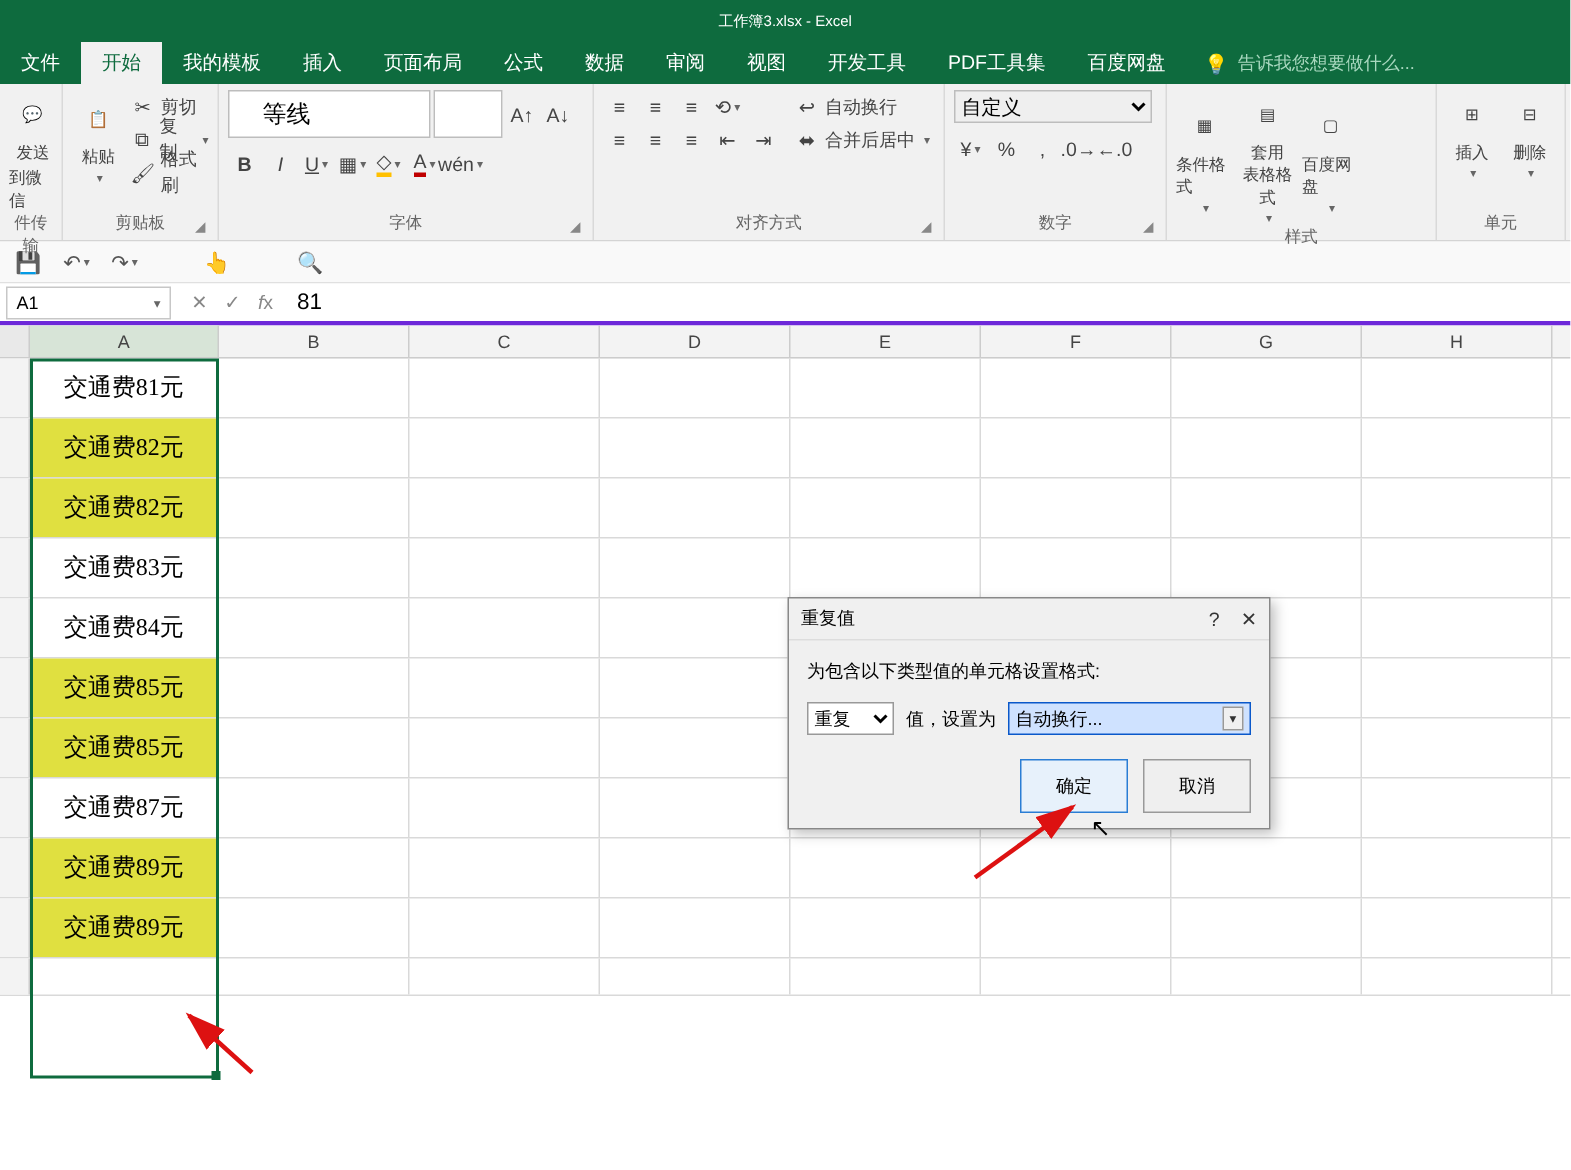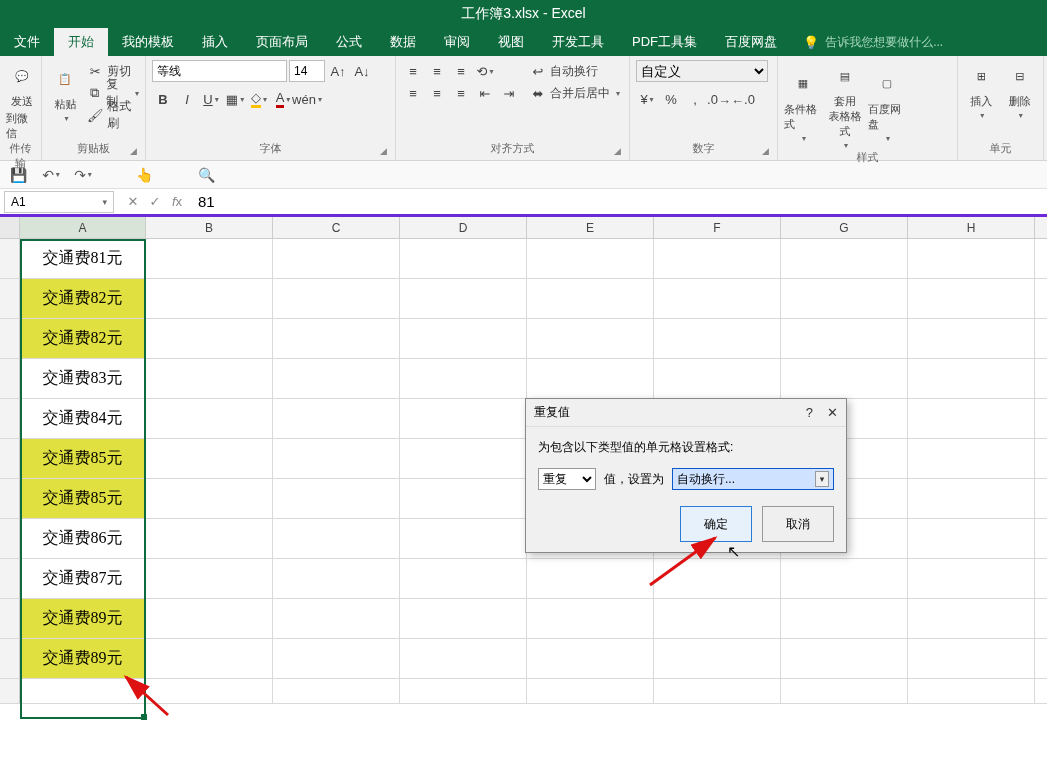--- a/index.html
+++ b/index.html
@@ -1,20 +1,20 @@
 <!DOCTYPE html>
 <html><head>
 <meta charset="utf-8">
 <style>
 * { box-sizing: border-box; margin: 0; padding: 0; font-family: "Microsoft YaHei", "SimSun", sans-serif; }
 body { width: 1047px; height: 780px; background: #fff; overflow: hidden; position: relative; font-size: 12px; }
 
 
 .titlebar { height: 28px; background: #0e6b3e; display: flex; align-items: center; justify-content: center; color: #fff; }
-.titlebar .title { font-size: 14px; }
+.titlebar .title { font-size: 10px; }
 
 
 .tabs { height: 28px; background: #0e6b3e; display: flex; align-items: stretch; }
 .tab { padding: 0 14px; display: flex; align-items: center; color: #fff; font-size: 13px; cursor: pointer; }
 .tab.active { background: #f1f1f1; color: #0e6b3e; }
 .tell-me { display:flex; align-items:center; gap:6px; color:#a7d7be; margin-left: 12px; font-size:12px;}
 .tell-me .bulb { font-size:13px; }
 
 
 .ribbon { height: 105px; background: #f1f1f1; border-bottom: 1px solid #d4d4d4; display: flex; }
@@ -24,21 +24,21 @@
 .group-body { display: flex; gap: 4px; }
 
 .big-btn { width: 38px; display:flex; flex-direction:column; align-items:center; justify-content:center; gap:2px; cursor:pointer; font-size:11px; color:#444;}
 .big-btn .ico { width:32px; height:32px; display:flex; align-items:center; justify-content:center; }
 .small-row { display:flex; align-items:center; gap:4px; height:22px; font-size:12px; color:#444; cursor:pointer;}
 .small-row .ico { width:16px; height:16px; display:flex; align-items:center; justify-content:center; font-size:13px;}
 .col { display:flex; flex-direction:column; justify-content:space-around;}
 .dd::after { content:"▾"; font-size:8px; color:#666; margin-left:2px;}
 
 .font-row1 { display:flex; align-items:center; gap:2px;}
-.font-row1 select, .font-row1 input { height:22px; border:1px solid #bdbdbd; background:#fff; font-size:12px; padding:0 4px;}
+.font-row1 select, .font-row1 input { height:32px; border:1px solid #bdbdbd; background:#fff; font-size:16px; padding:0 22px;}
 .font-btns { display:flex; gap:2px; }
 .fb { width:22px; height:22px; display:flex; align-items:center; justify-content:center; border:1px solid transparent; cursor:pointer; font-size:13px; color:#444;}
 
 
 .qat { height: 28px; background: #f9f9f9; border-bottom: 1px solid #e0e0e0; display:flex; align-items:center; gap:10px; padding:0 8px; color:#555;}
 .qat .qbtn { width:22px; height:22px; display:flex; align-items:center; justify-content:center; cursor:pointer; font-size:14px;}
 
 
 .formula-bar { height: 28px; background:#fff; border-bottom:3px solid #6d28d9; display:flex; align-items:center;}
 .name-box { width:110px; height:22px; border:1px solid #c7c7c7; margin:0 4px; display:flex; align-items:center; padding:0 6px; font-size:12px; justify-content:space-between;}
@@ -369,31 +369,20 @@
         <div class="cell cB"></div>
         <div class="cell cC"></div>
         <div class="cell cD"></div>
         <div class="cell cE"></div>
         <div class="cell cF"></div>
         <div class="cell cG"></div>
         <div class="cell cH"></div>
       </div>
     <div class="row">
         <div class="rh"></div>
-        <div class="cell cA">交通费86元</div>
-        <div class="cell cB"></div>
-        <div class="cell cC"></div>
-        <div class="cell cD"></div>
-        <div class="cell cE"></div>
-        <div class="cell cF"></div>
-        <div class="cell cG"></div>
-        <div class="cell cH"></div>
-      </div>
-    <div class="row">
-        <div class="rh"></div>
         <div class="cell cA">交通费87元</div>
         <div class="cell cB"></div>
         <div class="cell cC"></div>
         <div class="cell cD"></div>
         <div class="cell cE"></div>
         <div class="cell cF"></div>
         <div class="cell cG"></div>
         <div class="cell cH"></div>
       </div>
     <div class="row">

